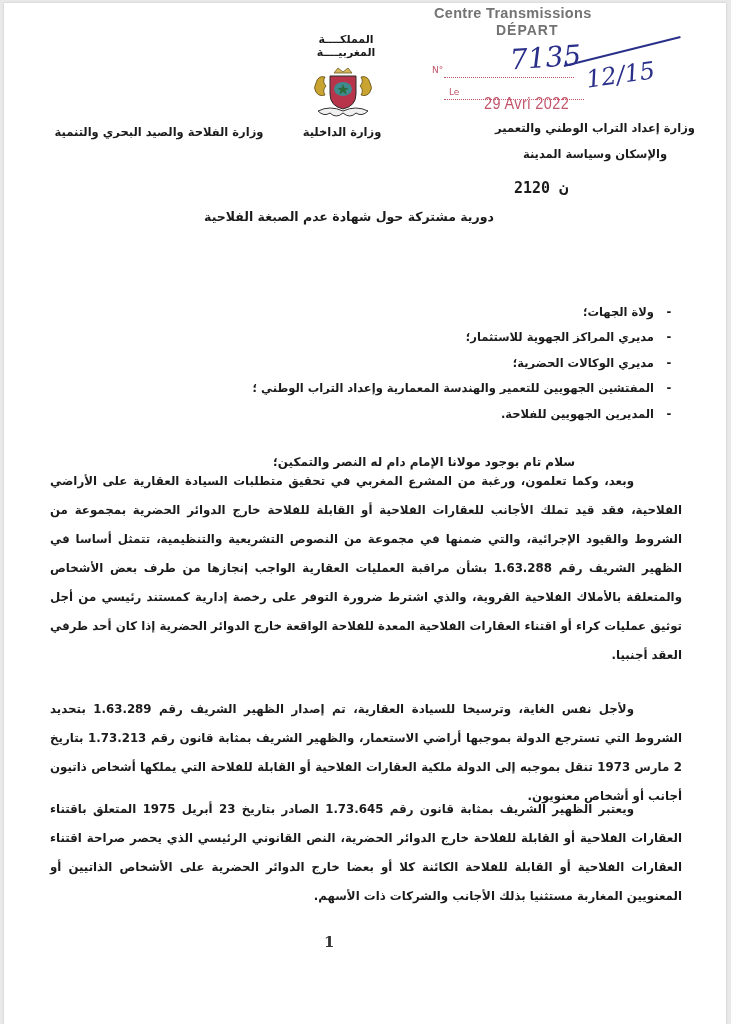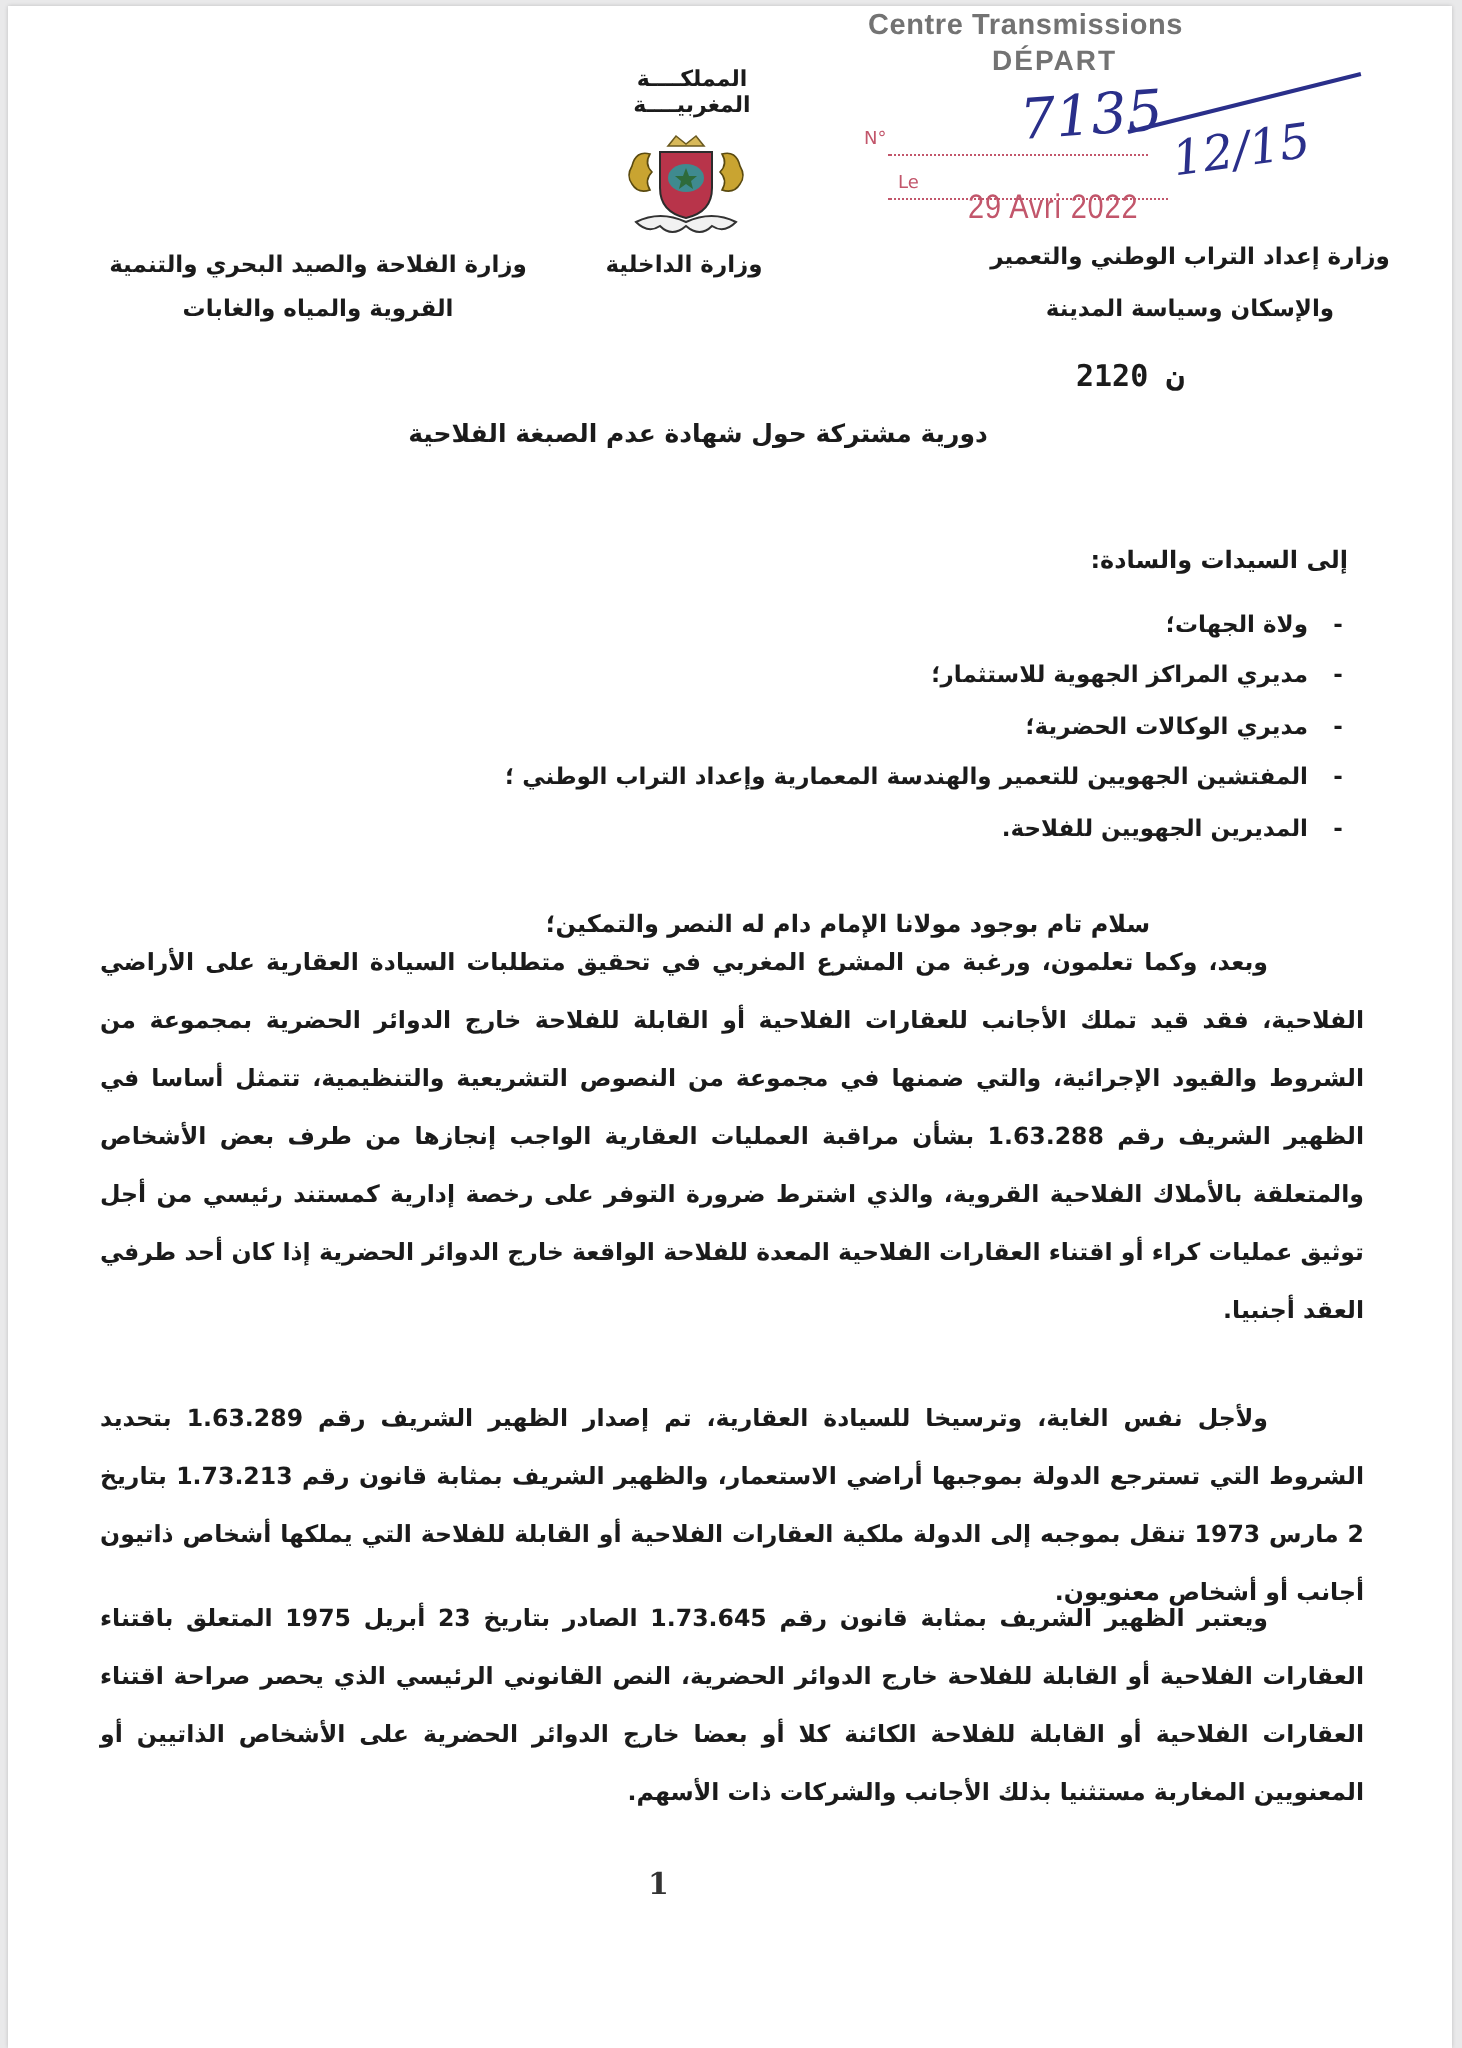--- a/index.html
+++ b/index.html
@@ -30,21 +30,21 @@
     .stamp-n { left: 428px; top: 62px; font-size: 9px; color: #c2566b; }
     .stamp-e { left: 430px; top: 84px; font-size: 9px; color: #c2566b; margin-left: 15px; }
     .stamp-dots1 { left: 440px; top: 74px; width: 130px; border-bottom: 1px dotted #c2566b; }
     .stamp-dots2 { left: 440px; top: 96px; width: 140px; border-bottom: 1px dotted #c2566b; }
     .hand-num { left: 506px; top: 38px; font-family: "DejaVu Serif", serif; font-style: italic; font-size: 28px; color: #2a2f8a; transform: rotate(-4deg); }
     .hand-frac { left: 582px; top: 58px; font-family: "DejaVu Serif", serif; font-style: italic; font-size: 24px; color: #2a2f8a; transform: rotate(-8deg); }
     .hand-line { left: 560px; top: 62px; width: 120px; height: 2px; background: #2a2f8a; transform: rotate(-14deg); transform-origin: left; }
     .stamp-date { left: 480px; top: 91px; font-family: "Liberation Sans", sans-serif; font-size: 17px; color: #c2566b; letter-spacing: 0.5px; transform: scaleX(0.85); transform-origin: left; }
 
     
-    .ref { left: 510px; top: 176px; font-family: "DejaVu Sans Mono", monospace; font-size: 15px; font-weight: bold; letter-spacing: 2px; direction: ltr; margin-left: 24px; }
+    .ref { left: 510px; top: 176px; font-family: "DejaVu Sans Mono", monospace; font-size: 15px; font-weight: bold; letter-spacing: 2px; direction: ltr; }
     .doc-title { left: 190px; top: 206px; width: 310px; font-size: 12.5px; font-weight: bold; text-align: center; }
 
     
     .addressee { left: 360px; top: 270px; width: 310px; font-size: 12px; font-weight: bold; text-align: right; }
     .recips { left: 150px; top: 296px; width: 530px; }
     .recip { display: flex; flex-direction: row-reverse; align-items: center; height: 25.5px; font-size: 11.5px; font-weight: bold; }
     .recip .dash { width: 30px; text-align: center; }
     .recip .txt { text-align: right; }
 
     
@@ -73,21 +73,20 @@
       <ellipse cx="31" cy="24" rx="9" ry="7" fill="#3f8a8f"></ellipse>
       <path d="M31 19 l1.5 4 h4 l-3 2.5 l1 4 l-3.5 -2.5 l-3.5 2.5 l1 -4 l-3 -2.5 h4z" fill="#2e6b3a"></path>
       <path d="M6 46 q12 -6 25 0 q13 -6 25 0 q-6 6 -12 2 q-6 6 -13 0 q-7 6 -13 0 q-6 4 -12 -2z" fill="#f1f1f1" stroke="#333" stroke-width="1"></path>
     </svg>
   </div>
 
   <div class="abs rtl min-interior">وزارة الداخلية</div>
 
   <div class="abs rtl min-agri">
     <div>وزارة الفلاحة والصيد البحري والتنمية</div>
-    <div>القروية والمياه والغابات</div>
   </div>
 
   <div class="abs rtl min-amenag">
     <div>وزارة إعداد التراب الوطني والتعمير</div>
     <div>والإسكان وسياسة المدينة</div>
   </div>
 
   <div class="abs stamp-line1">Centre Transmissions</div>
   <div class="abs stamp-line2">DÉPART</div>
   <div class="abs stamp-n">N°</div>
@@ -95,21 +94,20 @@
   <div class="abs stamp-e">Le</div>
   <div class="abs stamp-dots2"></div>
   <div class="abs hand-num">7135</div>
   <div class="abs hand-line"></div>
   <div class="abs hand-frac">12/15</div>
   <div class="abs stamp-date">29 Avri 2022</div>
 
   <div class="abs ref">ن 2120</div>
   <div class="abs rtl doc-title">دورية مشتركة حول شهادة عدم الصبغة الفلاحية</div>
 
-  <div class="abs rtl addressee">إلى السيدات والسادة:</div>
   <div class="abs recips">
     <div class="recip">
       <span class="dash">-</span>
       <span class="txt rtl">ولاة الجهات؛</span>
     </div>
     <div class="recip">
       <span class="dash">-</span>
       <span class="txt rtl">مديري المراكز الجهوية للاستثمار؛</span>
     </div>
     <div class="recip">

